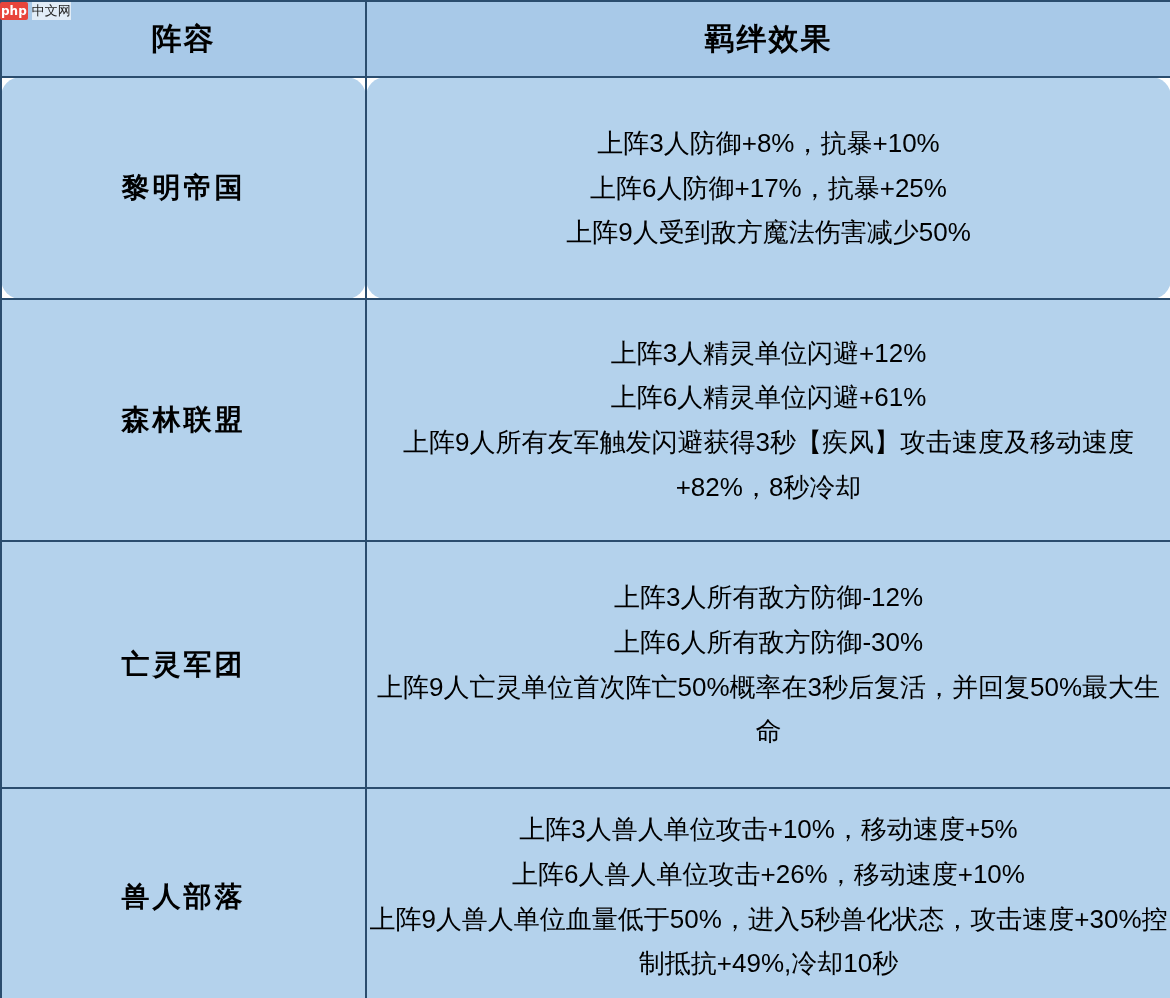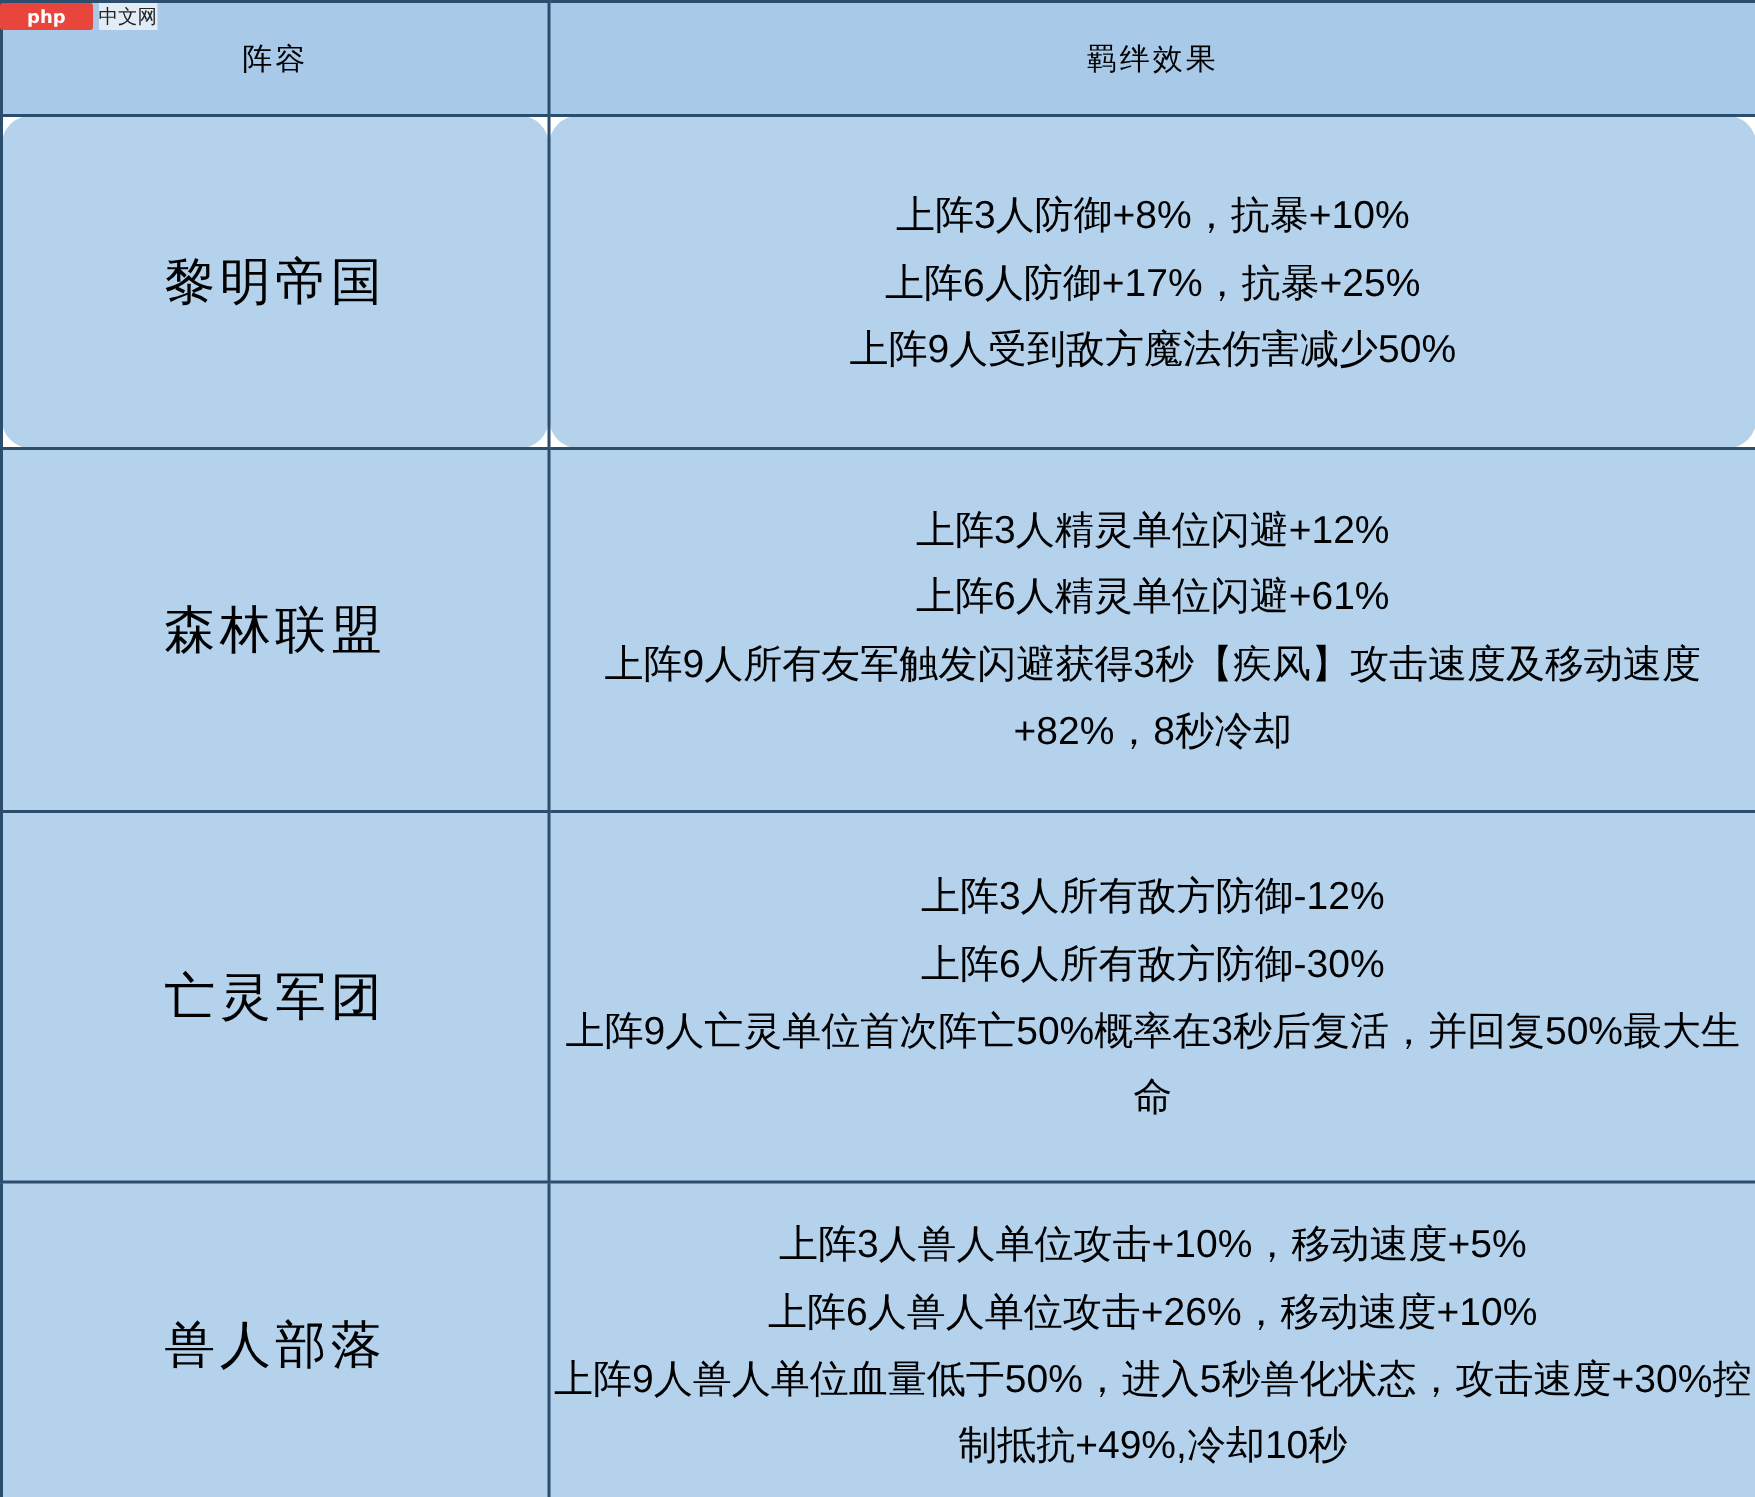--- a/index.html
+++ b/index.html
@@ -31,30 +31,30 @@
   .bond-table td {
     border: 2px solid #2b4d6e;
     color: #000000;
     text-align: center;
     vertical-align: middle;
     padding: 0;
   }
   .bond-table thead th {
     background: #a8c9e8;
     height: 74px;
-    font-size: 20px;
-    font-weight: normal;
+    font-size: 30px;
+    font-weight: bold;
     letter-spacing: 2px;
   }
   .bond-table tbody td {
     background: #b4d2ec;
   }
   .faction-cell {
-    font-size: 34px;
-    font-weight: normal;
+    font-size: 28px;
+    font-weight: bold;
     letter-spacing: 3px;
   }
   .effect-cell {
     font-size: 26px;
     line-height: 1.72;
     padding: 12px 18px;
     font-weight: normal;
   }
   .effect-line {
     display: block;
@@ -74,21 +74,21 @@
     align-items: center;
     height: 22px;
     z-index: 5;
     pointer-events: none;
   }
   .watermark .php-badge {
     background: #e8453c;
     color: #ffffff;
     font-size: 12px;
     line-height: 16px;
-    padding: 1px 18px;
+    padding: 1px 1px;
     font-family: "DejaVu Sans", sans-serif;
     font-weight: bold;
     border-radius: 2px;
   }
   .watermark .wm-text {
     color: #222222;
     font-size: 13px;
     margin-left: 4px;
     background: rgba(255,255,255,0.65);
   }

